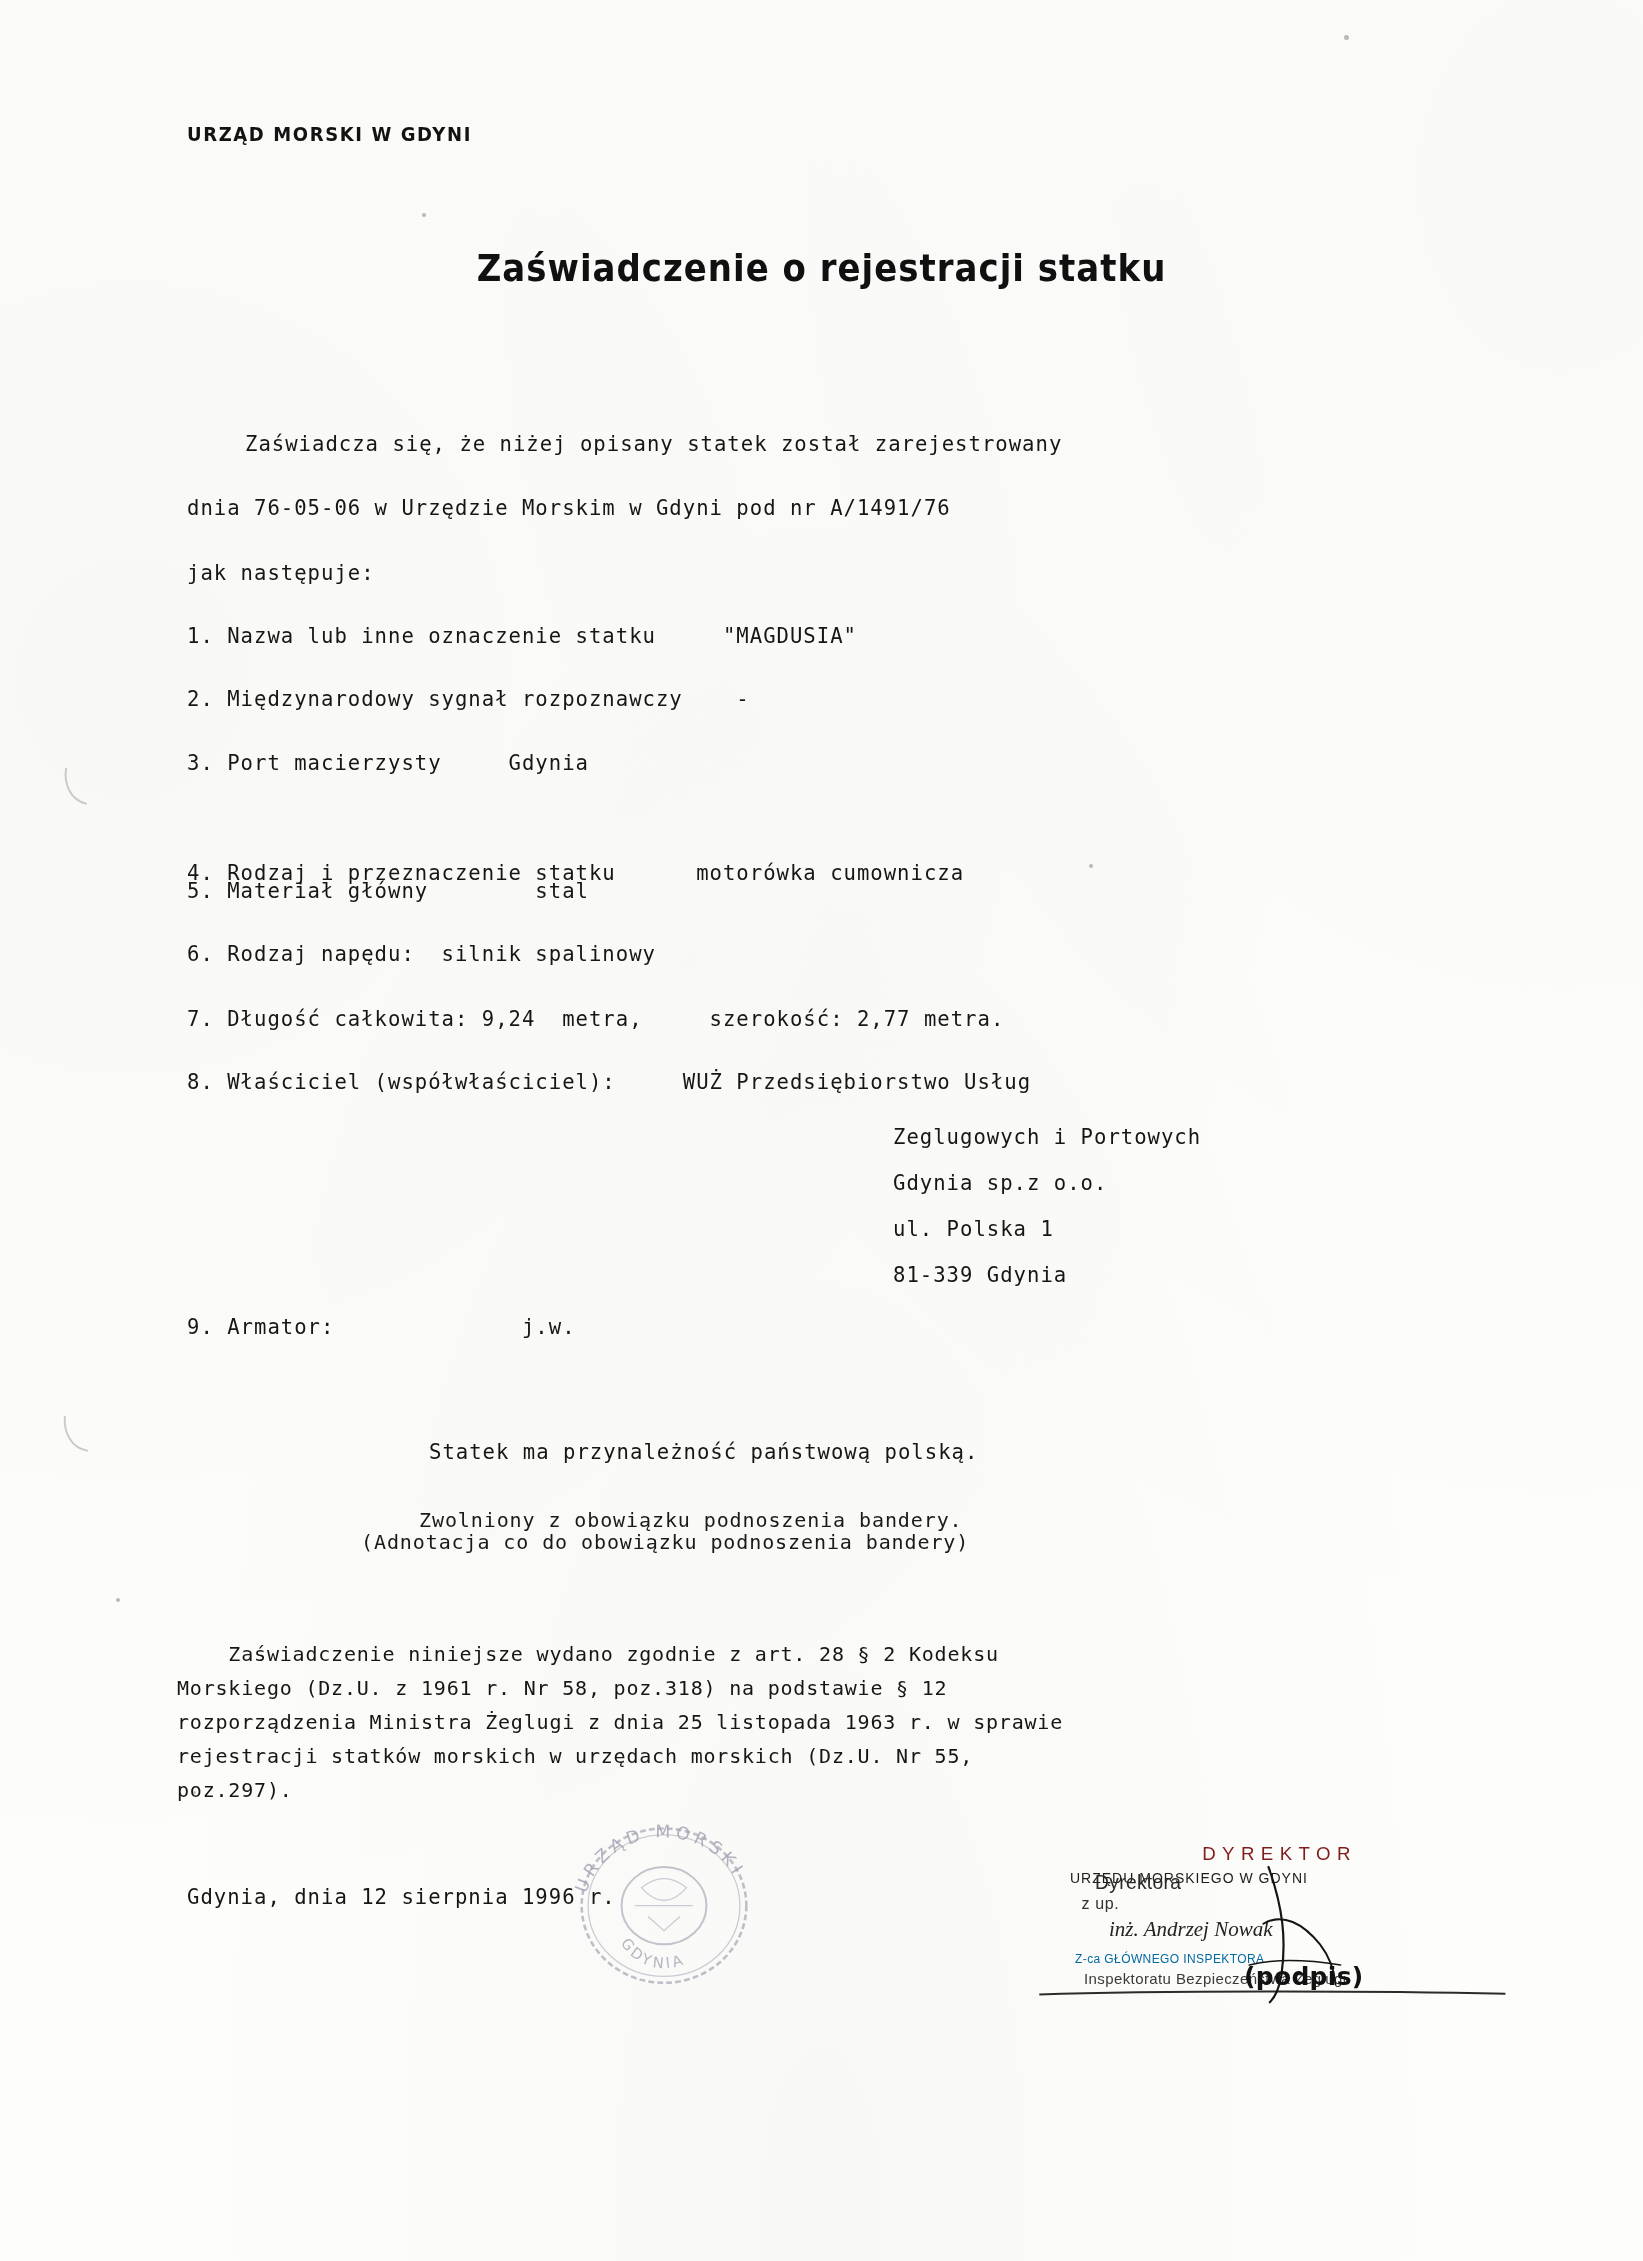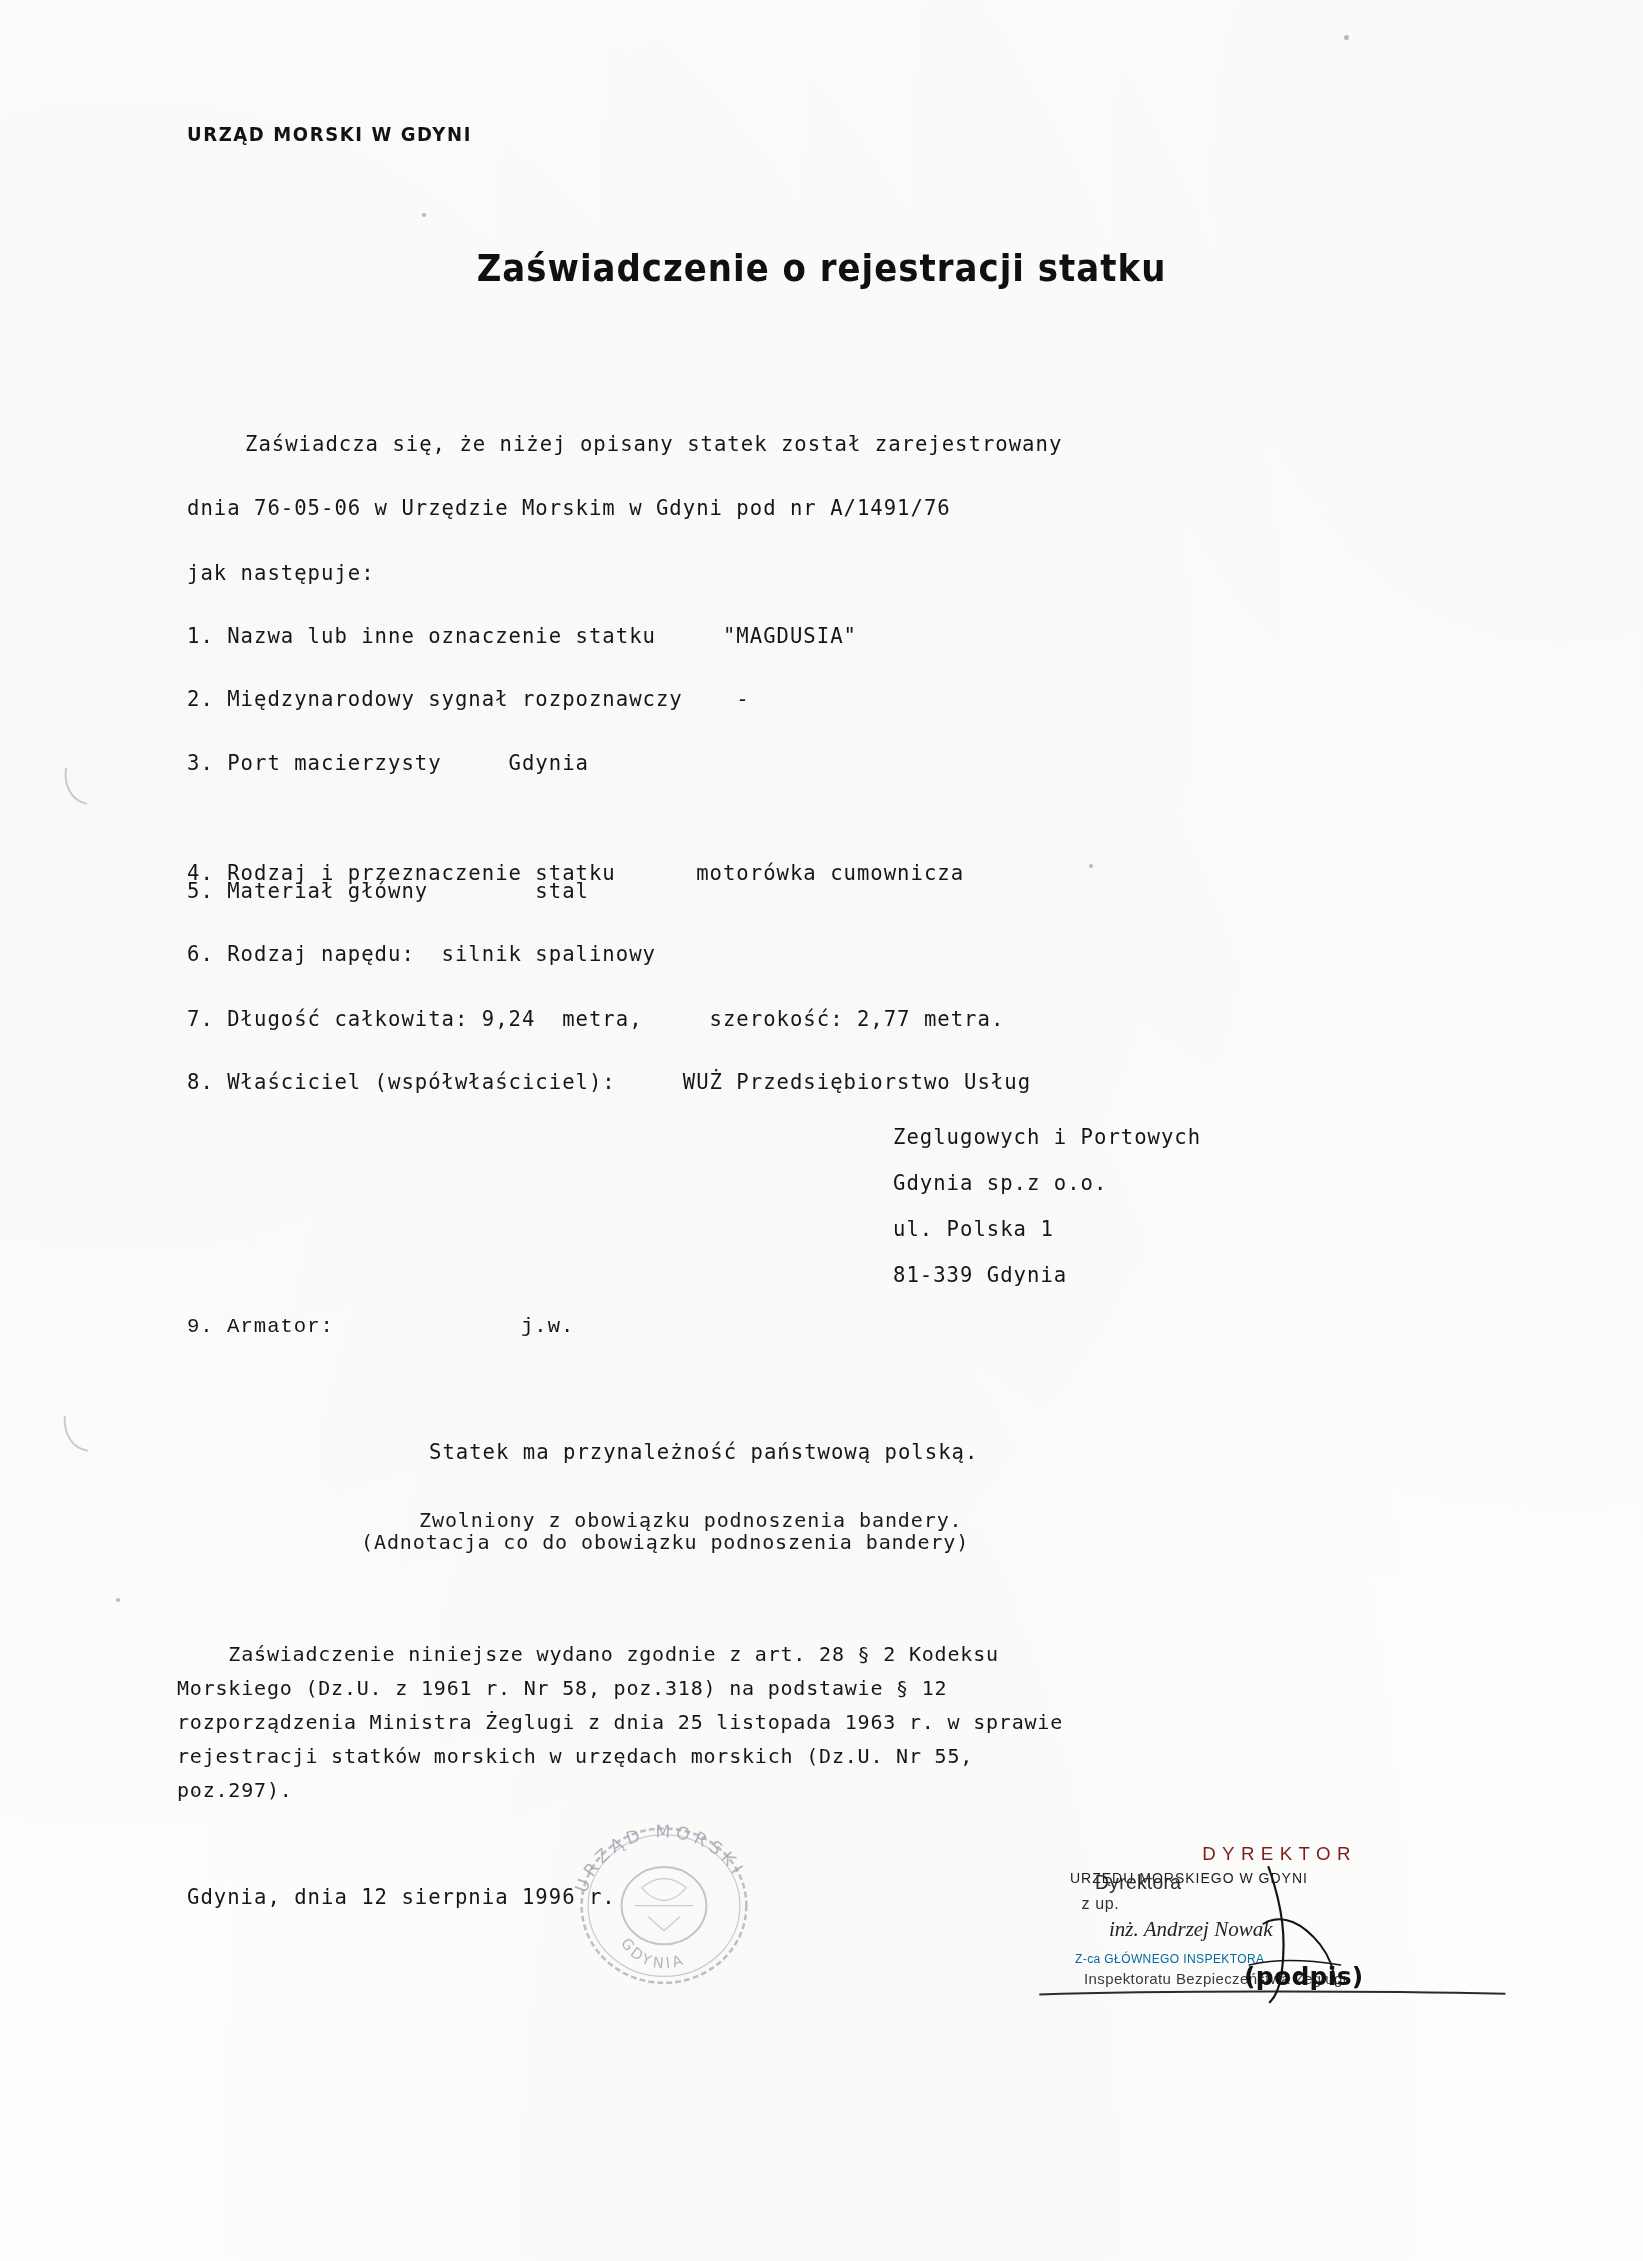--- a/index.html
+++ b/index.html
@@ -94,21 +94,21 @@
   }
 
   .i1 { top: 624px; }
   .i2 { top: 687px; }
   .i3 { top: 751px; }
   .i4 { top: 815px; margin-top: 46px; }
   .i5 { top: 879px; }
   .i6 { top: 942px; }
   .i7 { top: 1007px; }
   .i8 { top: 1070px; }
-  .i9 { top: 1315px; font-family: Liberation Mono, monospace; }
+  .i9 { top: 1315px; }
 
   .owner-lines {
     position: absolute;
     left: 893px;
     top: 1114px;
     font-family: "DejaVu Sans Mono", monospace;
     font-size: 20.6px;
     letter-spacing: 1px;
     color: #161616;
     line-height: 46px;

